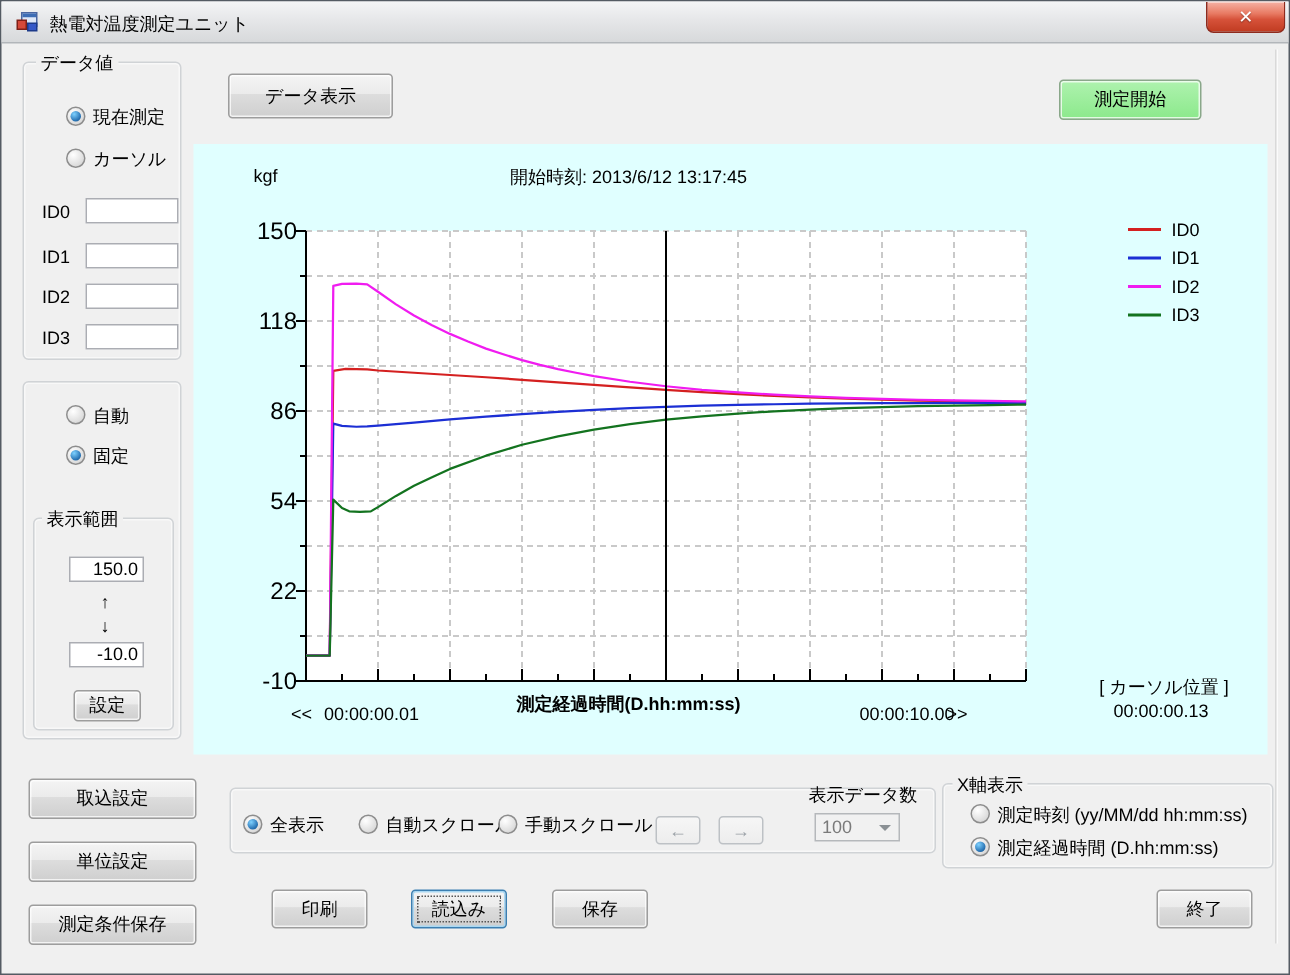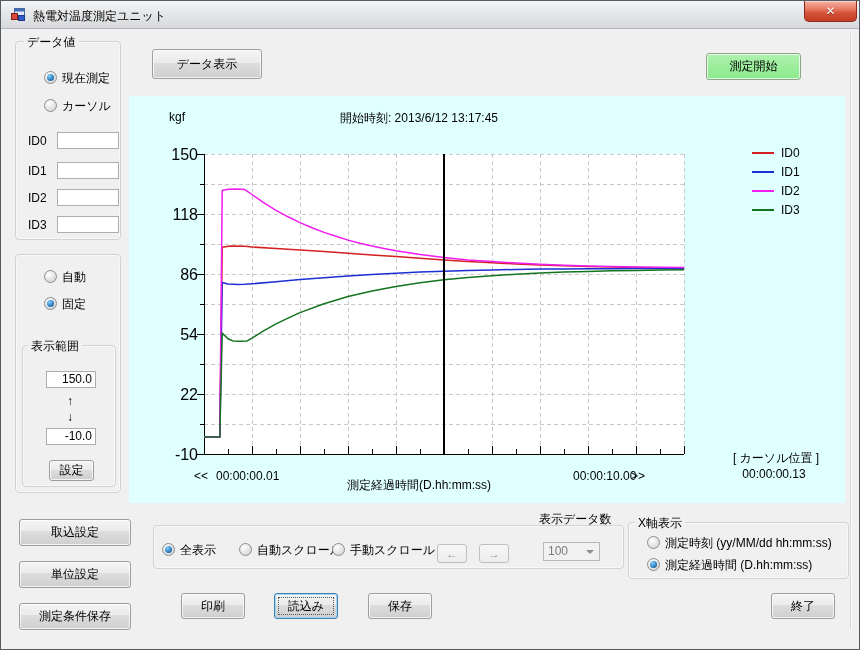--- a/index.html
+++ b/index.html
@@ -182,21 +182,21 @@
         <line x1="0" y1="300" x2="480" y2="300" stroke="#000" stroke-width="1" shape-rendering="crispEdges"></line>
         <polyline points="0.0,283.1 15.8,283.1 18.2,93.2 26.4,91.9 40.8,92.3 48.0,93.0 72.0,94.5 96.0,96.0 120.0,97.5 144.0,99.2 168.0,100.9 192.0,102.6 216.0,104.2 240.0,105.9 264.0,107.4 288.0,108.8 312.0,109.9 336.0,111.0 360.0,111.7 384.0,112.5 408.0,113.1 432.0,113.4 456.0,113.8 480.0,114.0" fill="none" stroke="#d42020" stroke-width="1.5" stroke-linejoin="round"></polyline>
         <polyline points="0.0,283.1 15.8,283.1 18.2,128.4 24.0,129.9 33.6,130.5 40.8,130.3 48.0,129.8 72.0,127.7 96.0,125.6 120.0,123.8 144.0,122.1 168.0,120.6 192.0,119.2 216.0,118.1 240.0,117.2 264.0,116.4 288.0,115.9 312.0,115.5 336.0,115.1 360.0,114.9 384.0,114.8 408.0,114.8 432.0,114.6 456.0,114.6 480.0,114.6" fill="none" stroke="#1c2fd4" stroke-width="1.5" stroke-linejoin="round"></polyline>
         <polyline points="0.0,283.1 15.8,283.1 18.2,36.6 24.0,35.3 33.6,35.1 40.8,35.6 48.0,40.5 60.0,48.9 72.0,56.3 84.0,62.8 96.0,68.6 108.0,73.7 120.0,78.4 132.0,82.3 144.0,86.1 156.0,89.3 168.0,92.1 180.0,94.5 192.0,96.7 216.0,100.5 240.0,103.5 264.0,105.9 288.0,107.6 312.0,109.1 336.0,110.3 360.0,111.2 384.0,111.9 408.0,112.5 432.0,112.9 456.0,113.3 480.0,113.6" fill="none" stroke="#f01cf0" stroke-width="1.5" stroke-linejoin="round"></polyline>
         <polyline points="0.0,283.1 15.8,283.1 18.2,179.1 24.0,184.7 28.8,186.9 36.0,187.3 43.2,186.9 48.0,184.1 60.0,176.6 72.0,169.9 84.0,164.1 96.0,158.6 120.0,149.8 144.0,142.5 168.0,136.9 192.0,132.4 216.0,128.8 240.0,125.8 264.0,123.6 288.0,121.7 312.0,120.2 336.0,119.1 360.0,118.1 384.0,117.4 408.0,116.8 432.0,116.4 456.0,116.1 480.0,115.7" fill="none" stroke="#13731f" stroke-width="1.5" stroke-linejoin="round"></polyline>
         <line x1="240" y1="0" x2="240" y2="300" stroke="#000" stroke-width="1.3" shape-rendering="crispEdges"></line>
       </svg>
 
     <span class="label" style="left:65px;top:373px;">&lt;&lt;</span>
     <span class="label" style="left:87px;top:373px;">00:00:00.01</span>
-    <div class="label" style="left:155px;top:381px;width:270px;text-align:center;">測定経過時間(D.hh:mm:ss)</div>
+    <div class="label" style="left:155px;top:365px;width:270px;text-align:center;font-weight:bold;">測定経過時間(D.hh:mm:ss)</div>
     <span class="label" style="left:444px;top:373px;">00:00:10.00</span>
     <span class="label" style="left:502px;top:373px;">&gt;&gt;</span>
 
     <div class="legend">
       <div class="legend-row">
         <div class="legend-swatch" style="background: rgb(212, 32, 32);"></div>
         <span>ID0</span>
       </div>
       <div class="legend-row">
         <div class="legend-swatch" style="background: rgb(28, 47, 212);"></div>
@@ -223,21 +223,21 @@
     <span class="rlabel" style="left:103px;top:16px;">自動スクロール</span>
     <div class="radio" style="left:178px;top:17px;"></div>
     <span class="rlabel" style="left:196px;top:16px;">手動スクロール</span>
     <div class="btn disabled" style="left:283px;top:18px;width:30px;height:19px;">
       <span>←</span>
     </div>
     <div class="btn disabled" style="left:325px;top:18px;width:30px;height:19px;">
       <span>→</span>
     </div>
   </div>
-  <span class="label" style="left:538px;top:510px;">表示データ数</span>
+  <span class="label" style="left:538px;top:521px;">表示データ数</span>
   <div class="combo" style="left:542px;top:541px;width:57px;height:19px;">
     <span>100</span>
     <span class="arrow"></span>
   </div>
 
   <div class="groupbox" style="left:627px;top:521px;width:221px;height:57px;padding-left:20px;">
     <span class="gb-caption" style="left:6px;">X軸表示</span>
     <div class="radio" style="left:18px;top:13px;"></div>
     <span class="rlabel" style="left:36px;top:12px;">測定時刻 (yy/MM/dd hh:mm:ss)</span>
     <div class="radio checked" style="left:18px;top:35px;"></div>

